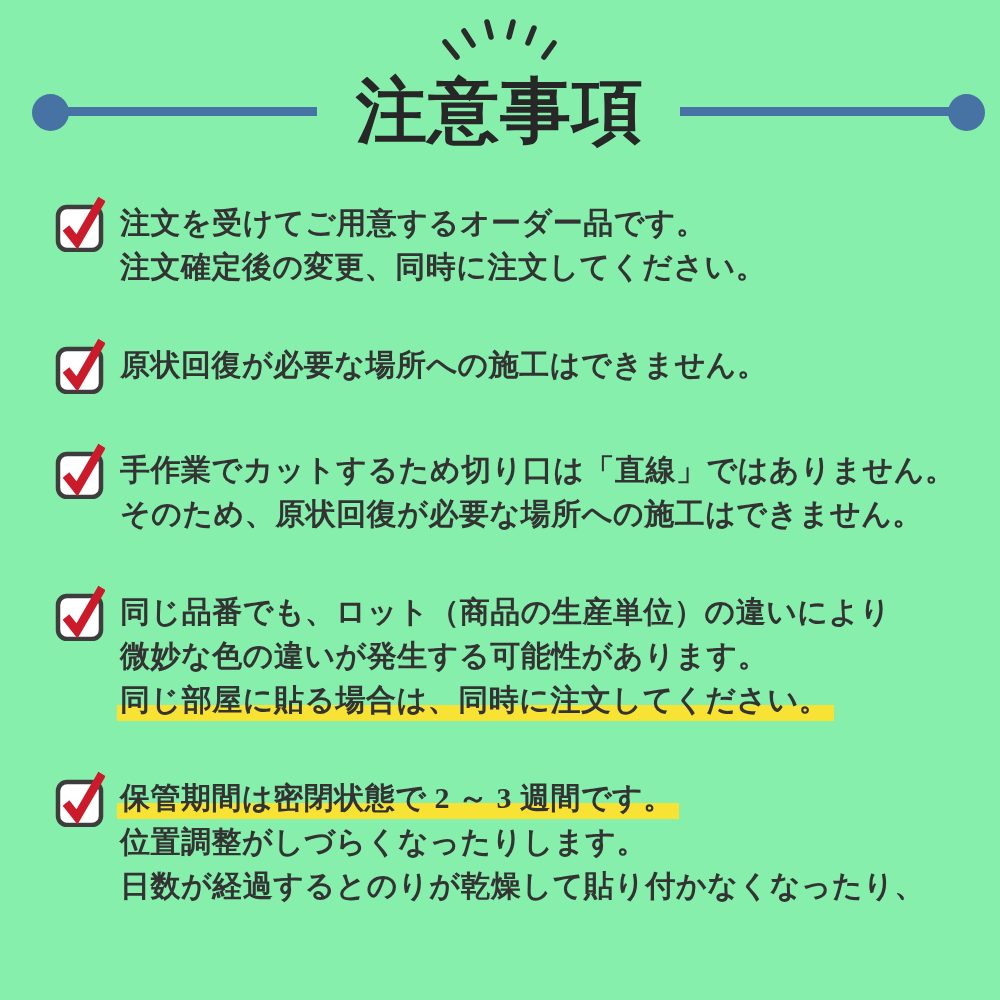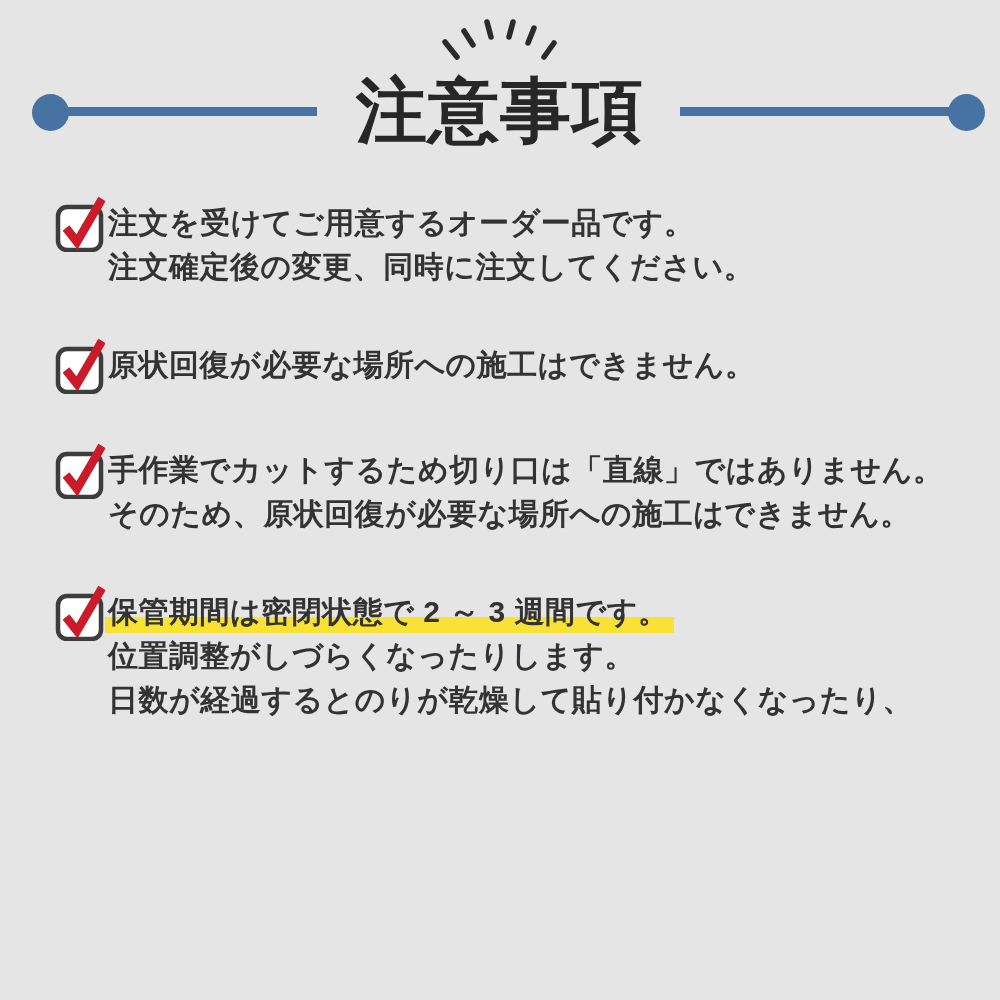--- a/index.html
+++ b/index.html
@@ -2,41 +2,41 @@
 <html><head>
 <meta charset="utf-8">
 <style>
   html,body{margin:0;padding:0;}
   body{
     width:1000px;height:1000px;
     background:#ffffff;
     font-family:"Liberation Sans","DejaVu Sans",sans-serif;
     overflow:hidden;
   }
-  .page{position:relative;width:1000px;height:1000px;background:#e5e5e5;}
+  .page{position:relative;width:1000px;height:1000px;background:#86efac;}
 
   
   .rays{position:absolute;left:0;top:0;width:1000px;height:80px;}
   .page-title{
     position:absolute;left:0;top:70px;width:1000px;margin:0;
     text-align:center;
     font-size:71px;line-height:1.15;font-weight:900;
     letter-spacing:1px;
     color:#272727;
   }
   .divider-rule{position:absolute;top:107px;height:9px;background:#4673a3;}
   .rule-left{left:50px;width:267px;}
   .rule-right{left:680px;width:278px;}
   .divider-dot{position:absolute;top:94px;width:37px;height:37px;border-radius:50%;background:#4673a3;}
   .dot-left{left:32px;}
   .dot-right{left:948px;}
 
   
   .list{position:absolute;left:55px;top:201px;right:15px;}
-  .item{display:flex;align-items:flex-start;gap:3px;margin:0 0 54px 0;}
+  .item{display:flex;align-items:flex-start;gap:15px;margin:0 0 54px 0;font-family:Liberation Serif, serif;}
   .check{width:50px;height:58px;flex:none;margin-top:-7px;}
   .lines{flex:1;min-width:0;}
   .lines p{
     margin:0;
     font-size:30px;line-height:44px;
     font-weight:800;
     letter-spacing:0.5px;
     color:#333333;
     white-space:nowrap;
   }
@@ -95,20 +95,31 @@
       <svg class="check" viewBox="0 0 50 58" xmlns="http://www.w3.org/2000/svg">
         <rect x="3" y="13" width="43" height="43" rx="9" fill="#ffffff" stroke="#3d3d3d" stroke-width="4.5"></rect>
         <path d="M 11 34 L 22 48 L 47 5" fill="none" stroke="#cb1b2a" stroke-width="8.5" stroke-linecap="butt" stroke-linejoin="miter"></path>
       </svg>
       <div class="lines">
         <p><span>手作業でカットするため切り口は「直線」ではありません。</span></p>
         <p><span>そのため、原状回復が必要な場所への施工はできません。</span></p>
       </div>
     </section>
 
+    <section class="item">
+      <svg class="check" viewBox="0 0 50 58" xmlns="http://www.w3.org/2000/svg">
+        <rect x="3" y="13" width="43" height="43" rx="9" fill="#ffffff" stroke="#3d3d3d" stroke-width="4.5"></rect>
+        <path d="M 11 34 L 22 48 L 47 5" fill="none" stroke="#cb1b2a" stroke-width="8.5" stroke-linecap="butt" stroke-linejoin="miter"></path>
+      </svg>
+      <div class="lines">
+        <p><span>同じ品番でも、ロット（商品の生産単位）の違いにより</span></p>
+        <p><span>微妙な色の違いが発生する可能性があります。</span></p>
+        <p><span class="hl">同じ部屋に貼る場合は、同時に注文してください。</span></p>
+      </div>
+    </section>
 
     <section class="item">
       <svg class="check" viewBox="0 0 50 58" xmlns="http://www.w3.org/2000/svg">
         <rect x="3" y="13" width="43" height="43" rx="9" fill="#ffffff" stroke="#3d3d3d" stroke-width="4.5"></rect>
         <path d="M 11 34 L 22 48 L 47 5" fill="none" stroke="#cb1b2a" stroke-width="8.5" stroke-linecap="butt" stroke-linejoin="miter"></path>
       </svg>
       <div class="lines">
         <p><span class="hl">保管期間は密閉状態で 2 ～ 3 週間です。</span></p>
         <p><span>位置調整がしづらくなったりします。</span></p>
         <p><span>日数が経過するとのりが乾燥して貼り付かなくなったり、</span></p>

